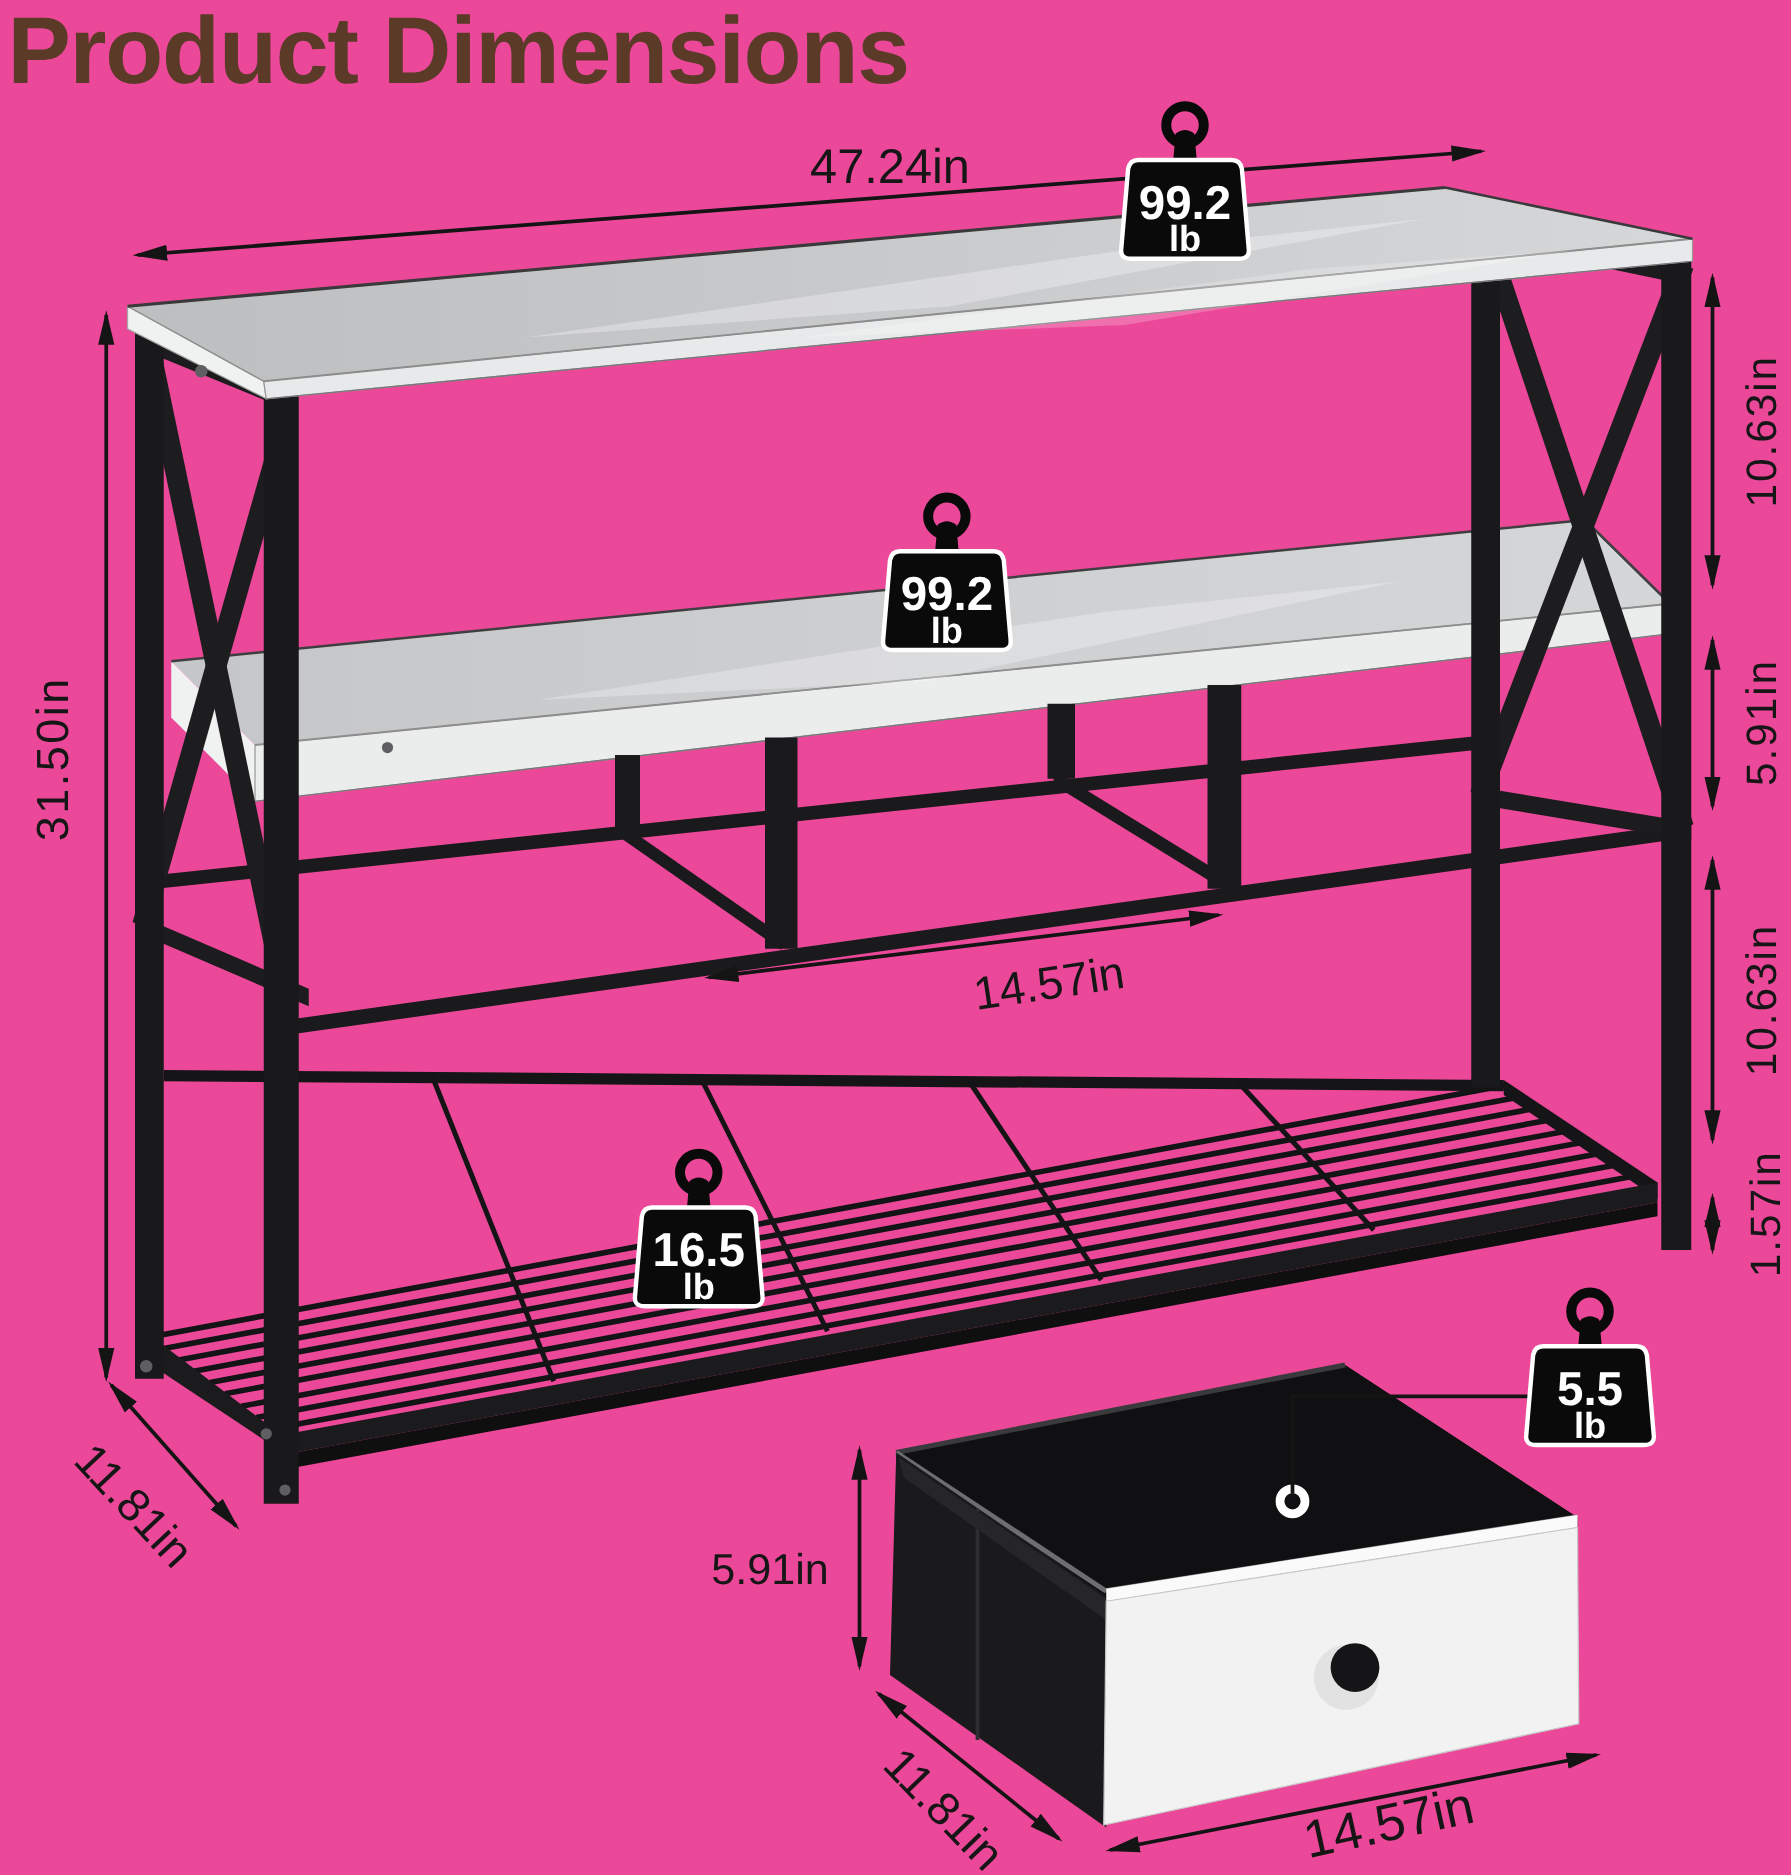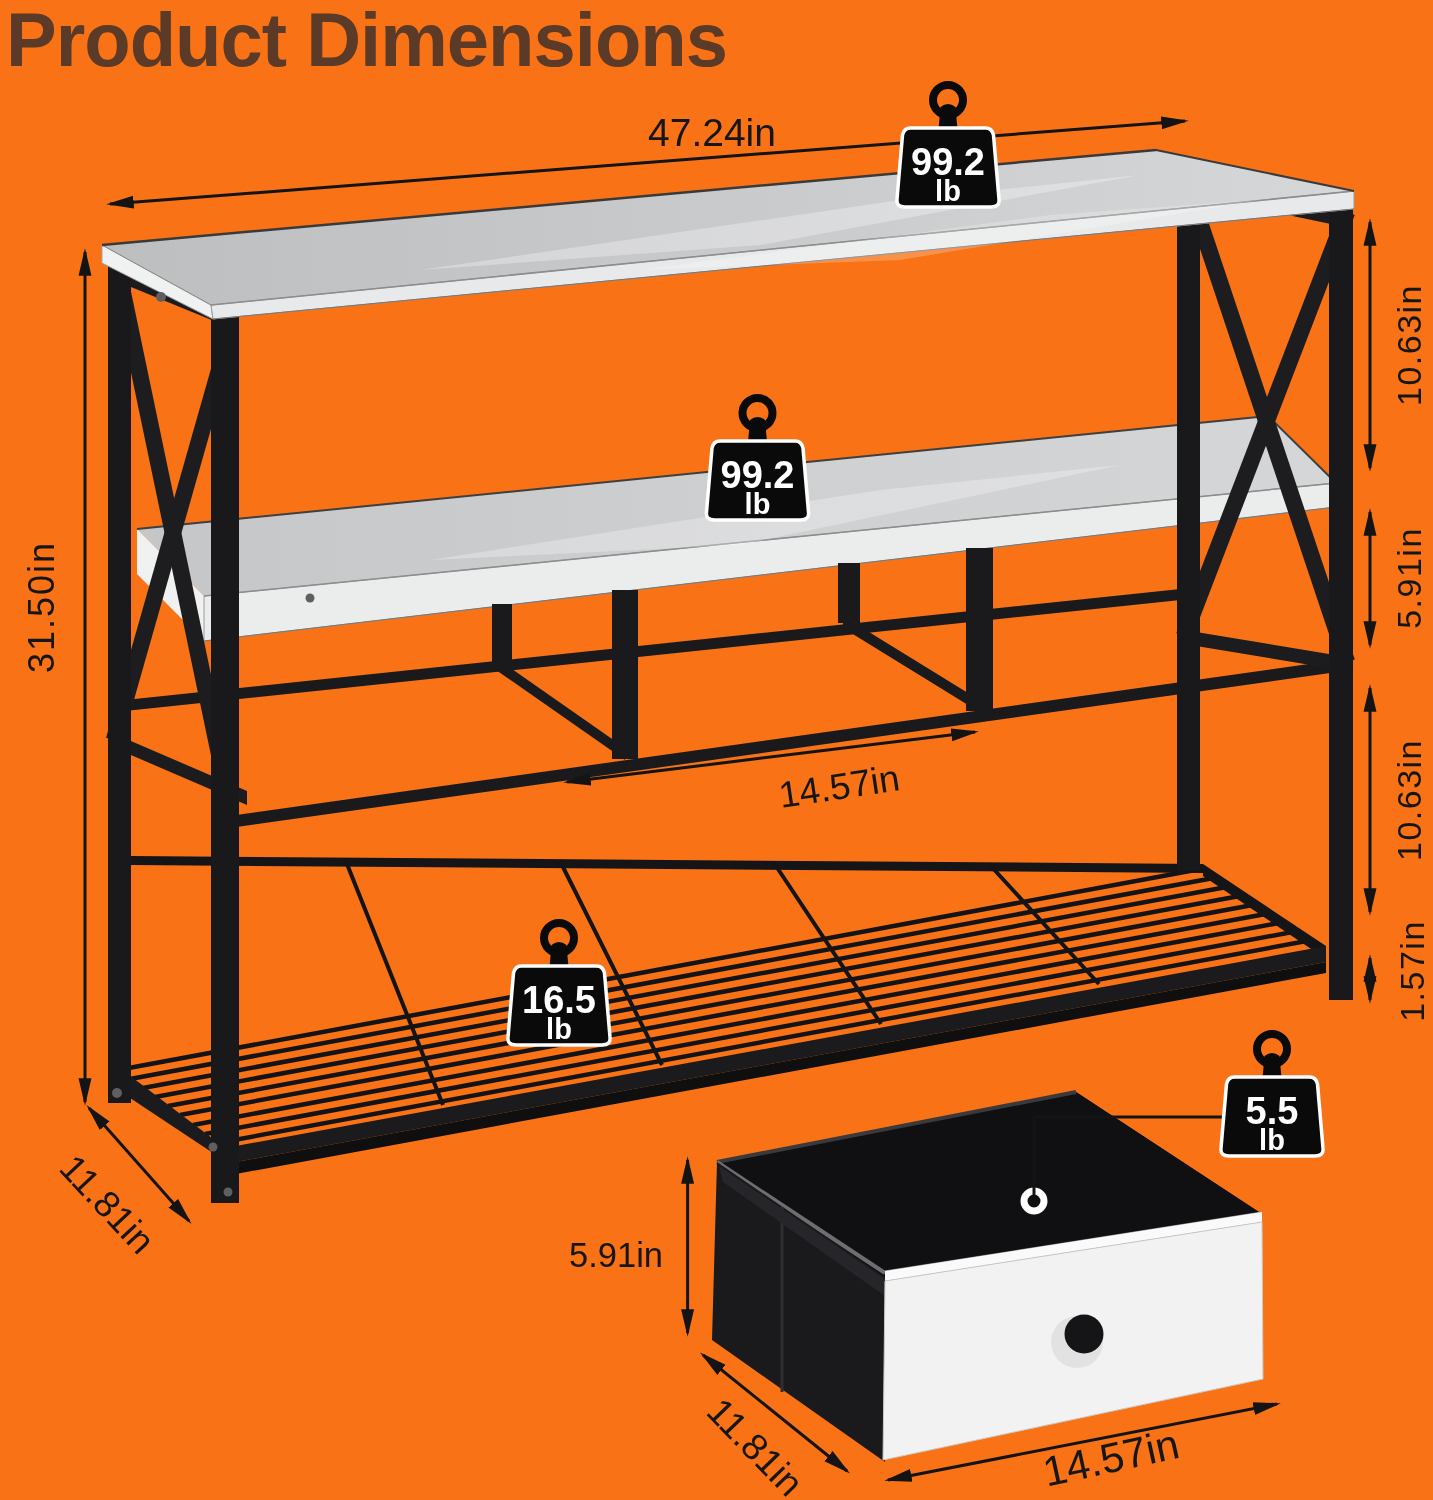--- a/index.html
+++ b/index.html
@@ -1,16 +1,16 @@
 <!DOCTYPE html>
 <html><head>
 <meta charset="utf-8">
 <style>
   html,body{margin:0;padding:0;background:#ffffff;}
-  .wrap{width:1433px;height:1500px;position:relative;overflow:hidden;background:#f97316;}
+  .wrap{width:1433px;height:1500px;position:relative;overflow:hidden;background:#ec4899;}
   svg{display:block;}
   text{font-family:"Liberation Sans", sans-serif;}
 </style>
 </head>
 <body>
 <div class="wrap">
 <svg width="1433" height="1500" viewBox="0 0 1433 1500" xmlns="http://www.w3.org/2000/svg">
 <defs>
   <linearGradient id="top1" x1="0" y1="0" x2="1" y2="0">
     <stop offset="0" stop-color="#bcbec0"></stop>

